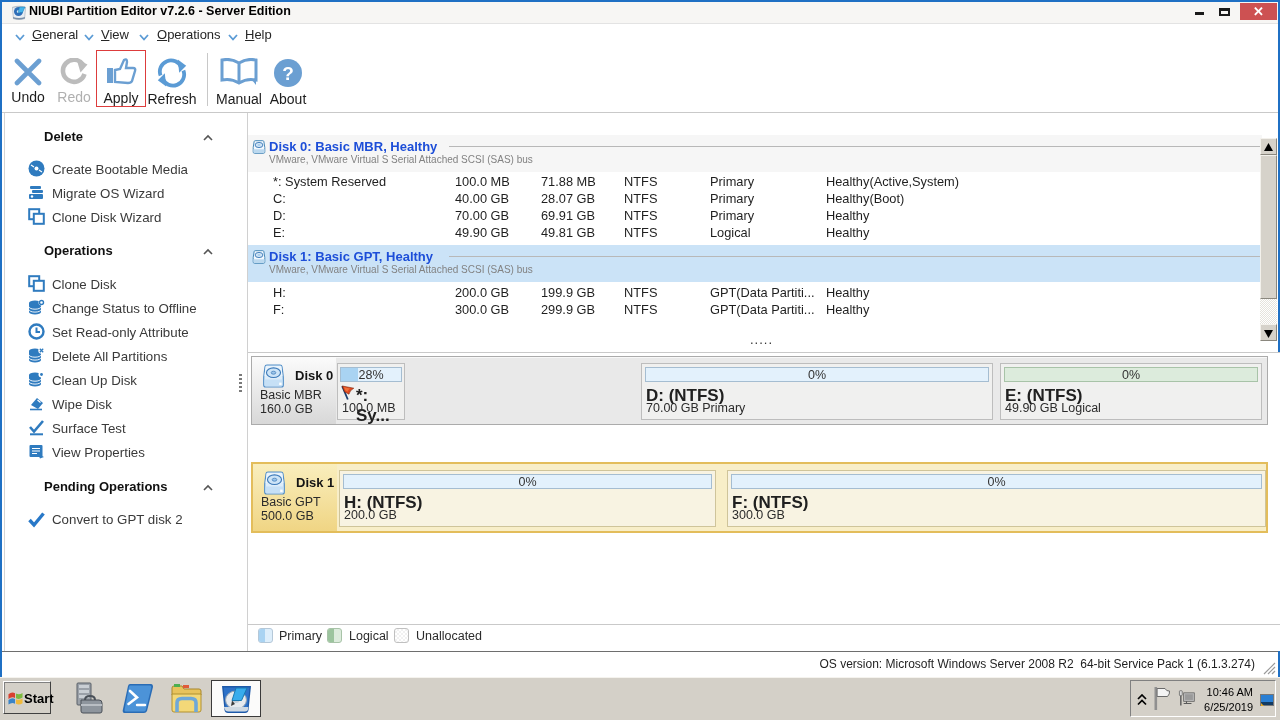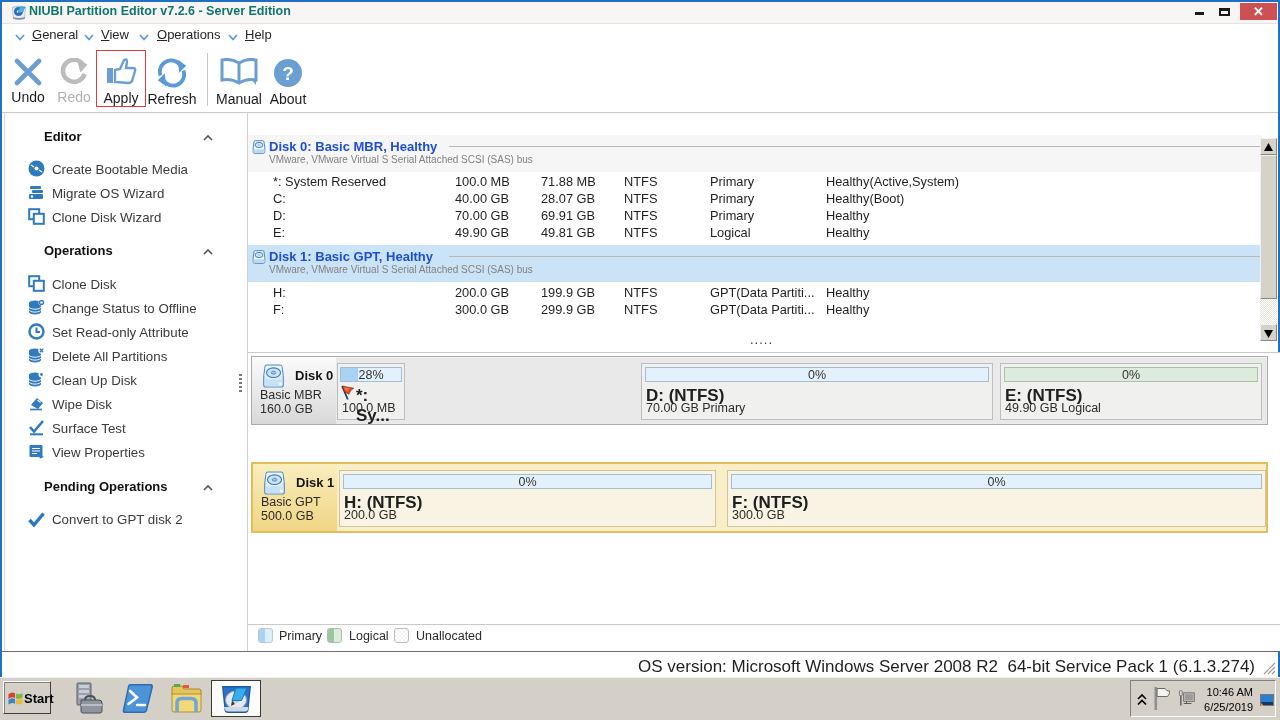--- a/index.html
+++ b/index.html
@@ -4,21 +4,21 @@
 <style>
 * { margin:0; padding:0; box-sizing:border-box; }
 html,body { width:1280px; height:720px; overflow:hidden; }
 body { font-family:"Liberation Sans", sans-serif; }
 #screen { position:absolute; top:0; left:0; width:1280px; height:720px; background:#d4d0c8; }
 #win { position:absolute; top:0; left:0; width:1280px; height:677px; background:#fff; border:2px solid #1f70c4; border-bottom:none; }
 .abs { position:absolute; }
 
 
 #titlebar { position:absolute; top:0; left:0; width:1276px; height:21px; background:#f7f6f4; }
-#title-text { position:absolute; left:27px; top:2px; font-size:12.5px; font-weight:bold; color:#0f766e; }
+#title-text { position:absolute; left:27px; top:2px; font-size:12.5px; font-weight:bold; color:#000000; }
 #btn-min { position:absolute; left:1193px; top:10px; width:9px; height:3px; background:#1a1a1a; }
 #btn-max { position:absolute; left:1217px; top:6px; width:11px; height:8px; border:2px solid #1a1a1a; border-top-width:3px; }
 #btn-close { position:absolute; left:1238px; top:1px; width:37px; height:17px; background:#cd5152; color:#fff; text-align:center; font-size:13px; font-weight:bold; line-height:17px; }
 
 
 #menubar { position:absolute; top:21px; left:0; width:1276px; height:25px; background:#fff; border-top:1px solid #e3e3e3; font-size:13px; color:#262626; }
 .menu-item { position:absolute; top:3px; }
 .mu { text-decoration:underline; }
 
 
@@ -65,21 +65,21 @@
 .pfill { position:absolute; top:0; left:0; bottom:0; background:#a9d3f2; }
 .pname { position:absolute; left:4px; top:22px; font-size:17px; font-weight:bold; color:#202020; }
 .psize { position:absolute; left:4px; top:37px; font-size:12.5px; color:#2b2b2b; }
 
 
 #legend { position:absolute; top:511px; left:0; width:1032px; height:27px; background:#fff; border-top:1px solid #c9c9c9; }
 .sw { position:absolute; top:3px; width:15px; height:15px; border-radius:3px; border:1px solid #b5c8d8; overflow:hidden; }
 .sw .half { position:absolute; left:0; top:0; width:45%; height:100%; }
 .lg-lbl { position:absolute; top:4px; font-size:12.5px; color:#2b2b2b; }
 #statusbar { position:absolute; top:649px; left:0; width:1276px; height:26px; background:#fff; border-top:1px solid #6e6e6e; }
-#statusbar .txt { position:absolute; right:23px; top:5px; font-size:17px; color:#1f1f1f; }
+#statusbar .txt { position:absolute; right:23px; top:5px; font-size:12px; color:#1f1f1f; }
 
 
 #taskbar { position:absolute; top:677px; left:0; width:1280px; height:43px; background:#d4d0c8; border-top:1px solid #f5f3ee; }
 #startbtn { position:absolute; left:3px; top:3px; width:48px; height:33px; background:#d4d0c8; border:1px solid; border-color:#ffffff #404040 #404040 #ffffff; box-shadow:1px 1px 0 #808080 inset; }
 #startbtn .stxt { position:absolute; left:20px; top:9px; font-size:13px; font-weight:bold; color:#000; }
 .tk-icon { position:absolute; top:4px; width:33px; height:33px; }
 #niubi-btn { position:absolute; left:211px; top:2px; width:50px; height:37px; background:#fbfbfa; border:1px solid #3a3a3a; }
 #tray { position:absolute; left:1130px; top:2px; width:146px; height:37px; border:1px solid; border-color:#808080 #ffffff #ffffff #808080; }
 #clock { position:absolute; right:22px; top:4px; text-align:right; font-size:11px; color:#000; line-height:15px; }
 </style>
@@ -163,21 +163,21 @@
       <div class="tbtn" style="left:262px;width:48px">
         <svg width="30" height="30" viewBox="0 0 30 30">
             <circle cx="15" cy="15" r="14" fill="#6b9fd2"></circle>
             <text x="15" y="22" font-size="19" font-weight="bold" fill="#fff" text-anchor="middle" font-family="Liberation Sans">?</text>
           </svg>
         <div class="lbl">About</div>
       </div>
     </div>
 
     <div id="sidebar">
-      <div class="sb-head" style="top:16px">Editor</div>
+      <div class="sb-head" style="top:16px">Delete</div>
       <svg class="sb-chev" style="top:19px" viewBox="0 0 12 12">
           <path d="M2 8 L6 4 L10 8" stroke="#555" stroke-width="1.6" fill="none"></path>
         </svg>
       <svg class="sb-icon" style="top:47px" viewBox="0 0 17 17">
           <circle cx="8.5" cy="8.5" r="8" fill="#2f7bbf"></circle>
           <circle cx="8.5" cy="8.5" r="2" fill="#fff"></circle>
           <path d="M3 5 L6 7 M11 10 L14 12" stroke="#fff" stroke-width="1.2"></path>
         </svg>
       <div class="sb-item" style="top:49px">Create Bootable Media</div>
       <svg class="sb-icon" style="top:71px" viewBox="0 0 17 17">

